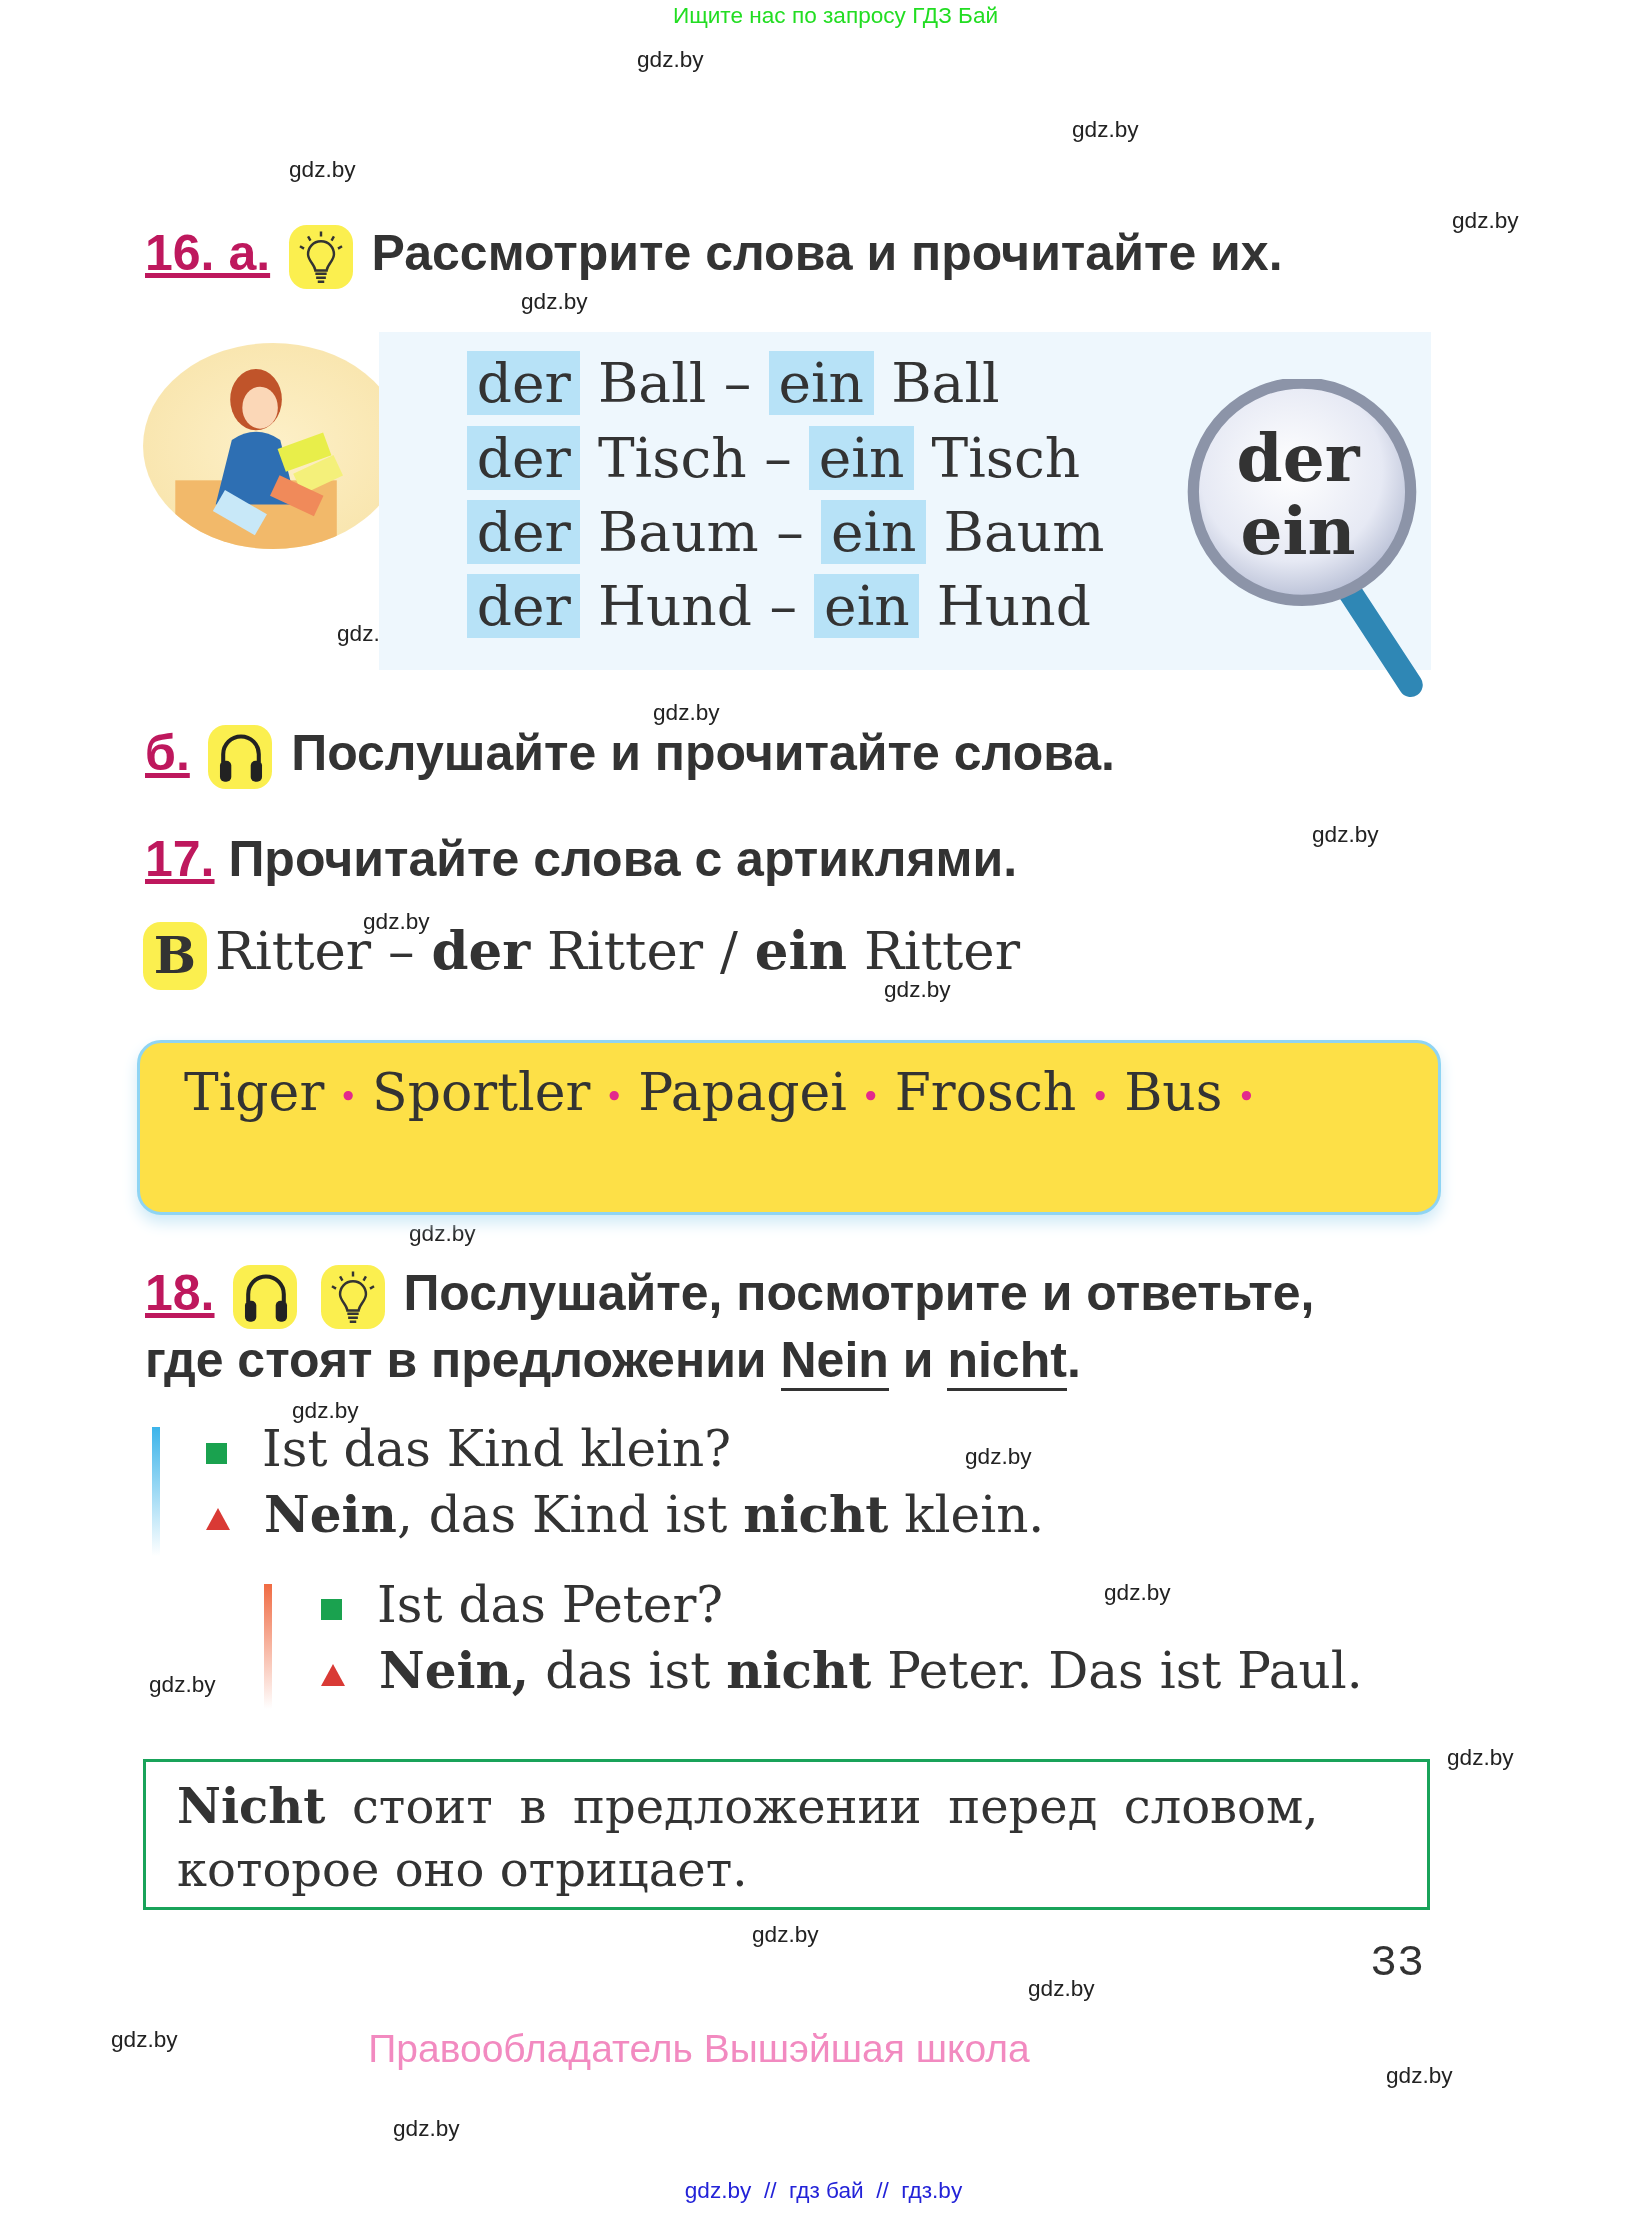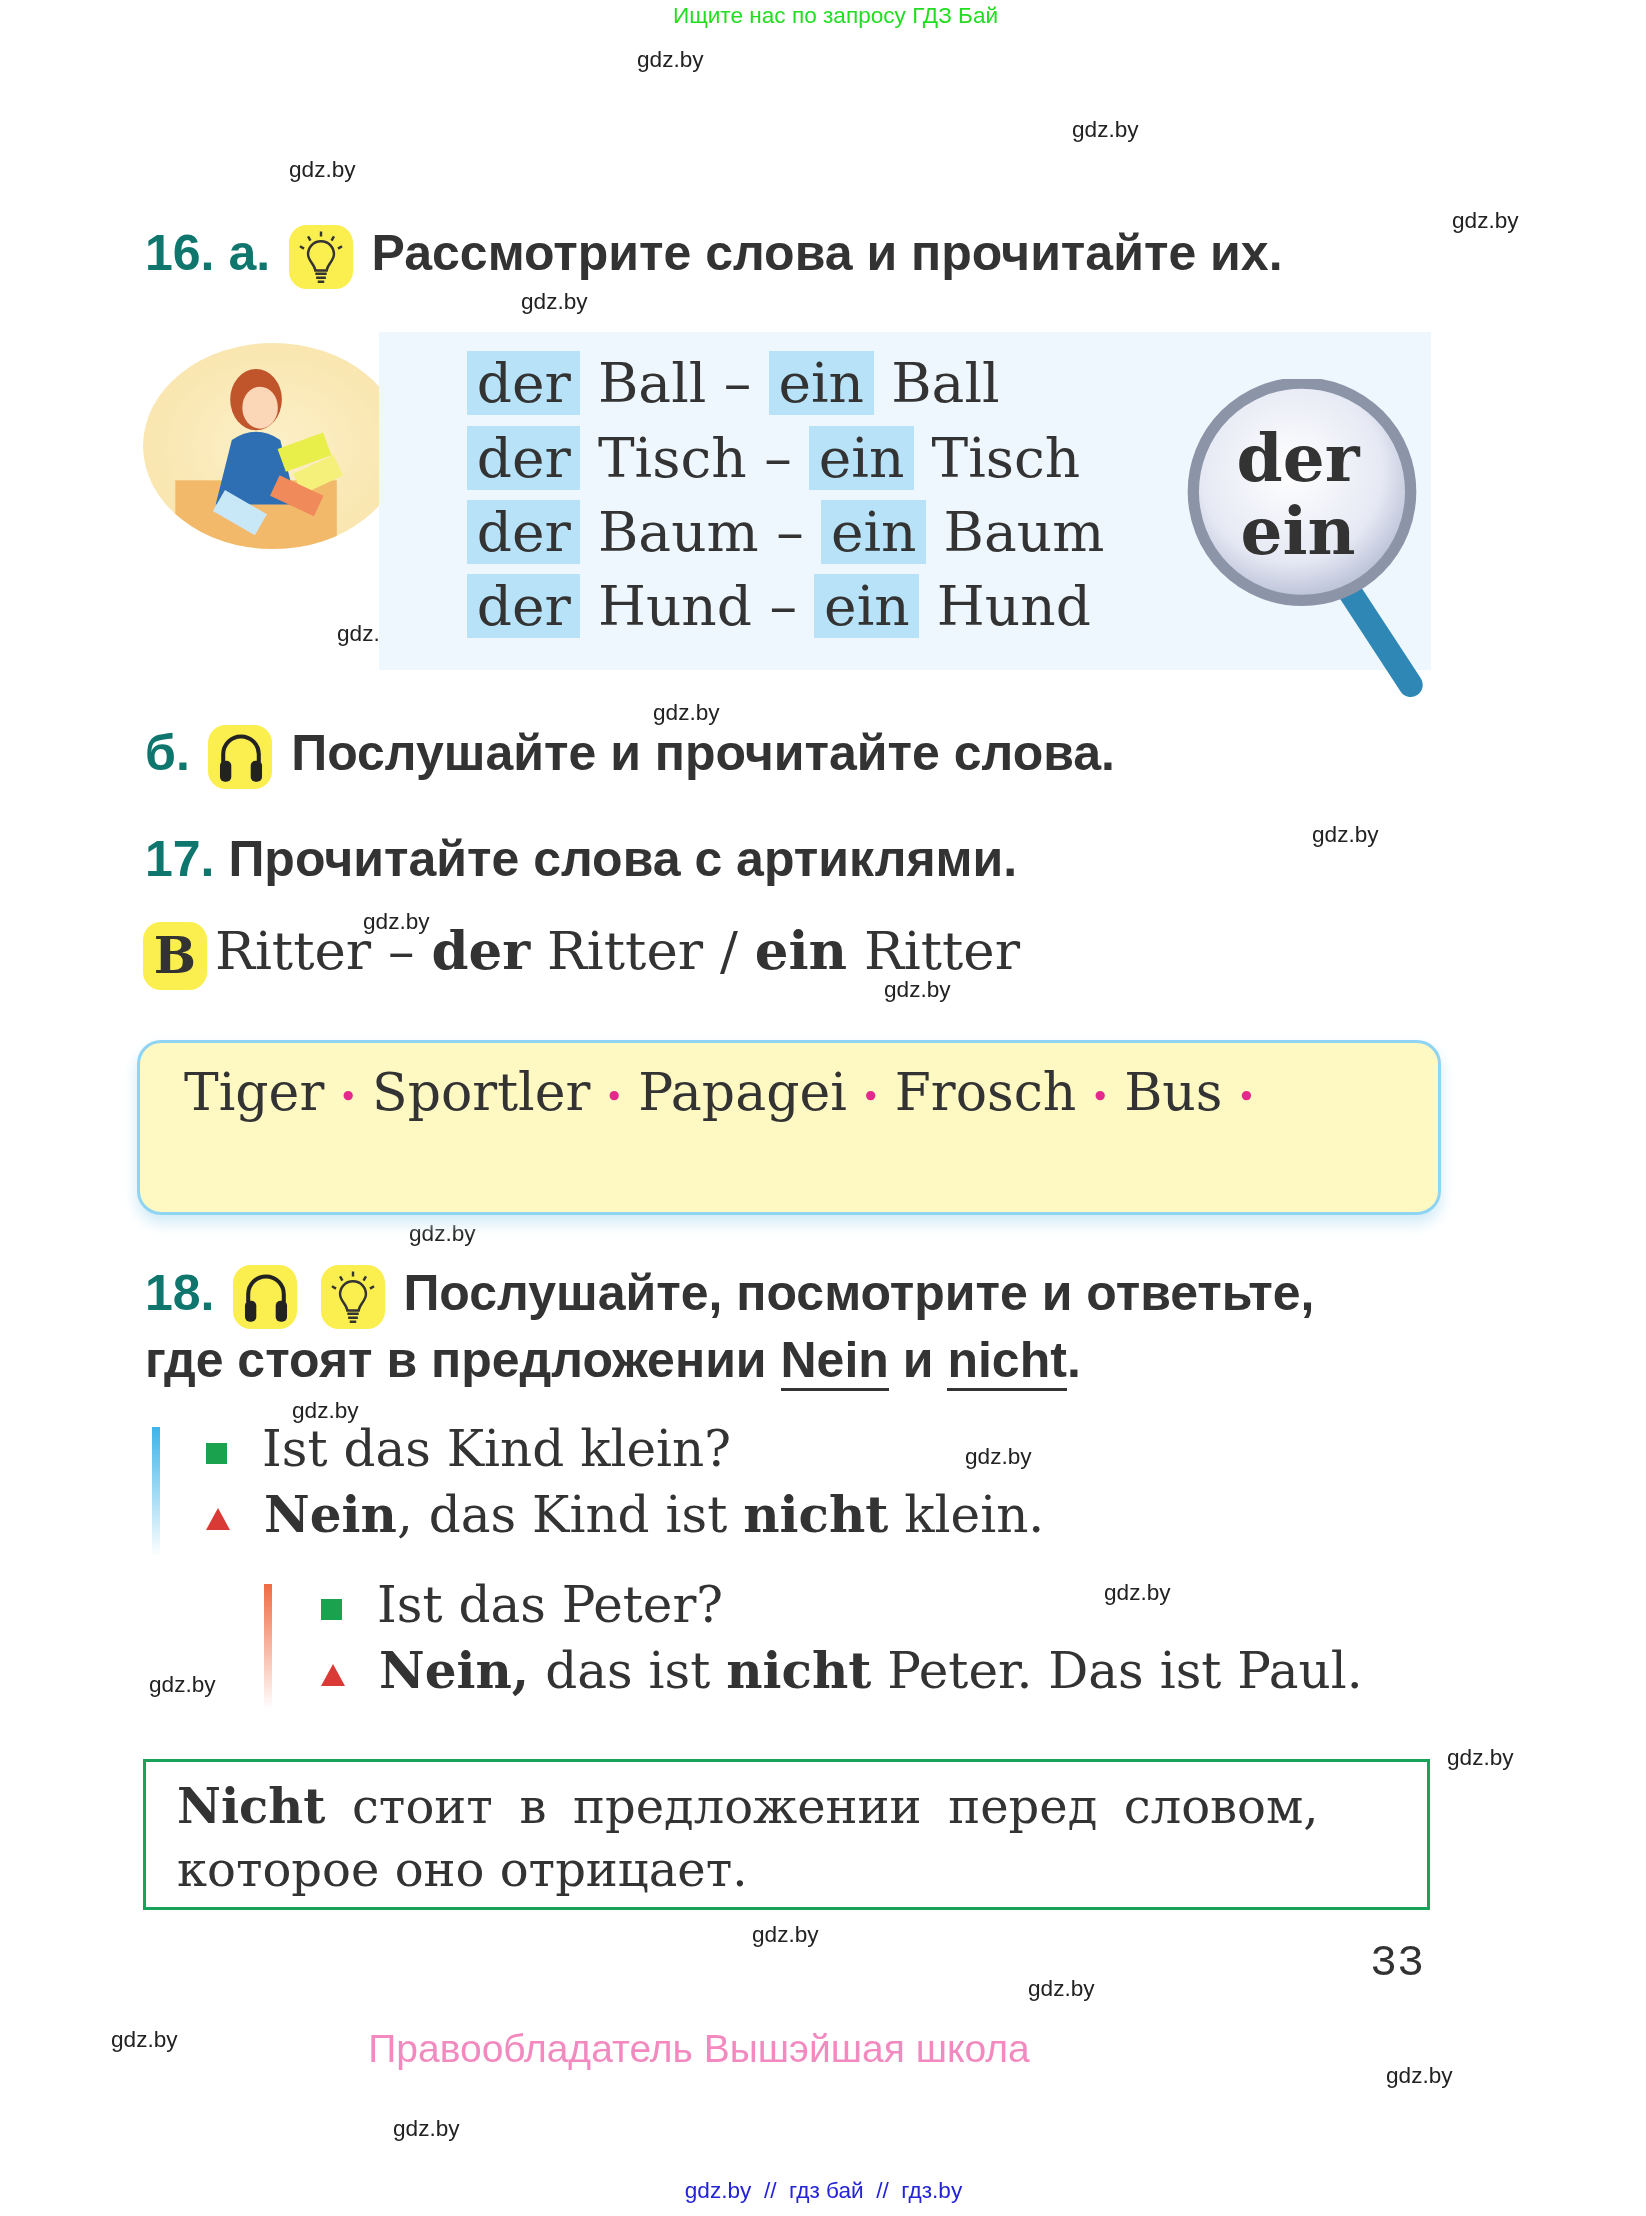--- a/index.html
+++ b/index.html
@@ -1,29 +1,29 @@
 <!DOCTYPE html>
 <html style="font-size:13px"><head>
 <meta charset="utf-8">
 <style>
   html,body{margin:0;padding:0;background:#fff;}
   body{width:1647px;height:2216px;position:relative;overflow:hidden;font-family:"Liberation Sans",sans-serif;color:#333;}
   .abs{position:absolute;}
   .wm{position:absolute;font-family:"Liberation Sans",sans-serif;font-size:22.6px;color:#222;}
   .top-banner{left:0;width:1647px;top:3.2px;text-align:center;color:#22dd22;font-size:22.6px;margin-left:12px;}
   .heading{font-family:"Liberation Sans",sans-serif;font-weight:bold;font-size:50px;color:#333;white-space:nowrap;}
-  .num{color:#0f766e;}
+  .num{color:#be185d;text-decoration:underline;}
   .badge{display:inline-block;width:64px;height:64px;background:#fbef4f;border-radius:17.7px;vertical-align:middle;position:relative;margin:0 4.8px;}
   .badge svg{position:absolute;left:6.4px;top:4.8px;}
   .serif{font-family:"Liberation Serif","DejaVu Serif",serif;}
   .art-box{left:379px;top:332px;width:1052px;height:338px;background:#eef7fd;}
   .row{position:absolute;left:467px;font-size:55px;font-family:"DejaVu Serif",serif;color:#333;white-space:nowrap;}
   .hl{background:#b7e2f7;padding:0 9.7px;}
   .teacher{left:143px;top:343px;width:260px;height:206px;border-radius:50%;background:radial-gradient(ellipse at center,#fdf0c8 0%,#f9e6b0 70%,#fff 100%);overflow:hidden;}
-  .wavy{left:137px;top:1040px;width:1298px;height:169px;border:3.2px solid #8fd4f3;border-radius:24px;box-shadow:0 8px 14.5px #cfeaf7;background:#fef9c3;}
+  .wavy{left:137px;top:1040px;width:1298px;height:169px;border:3.2px solid #8fd4f3;border-radius:24px;box-shadow:0 8px 14.5px #cfeaf7;background:#fde047;}
   .wordline{position:absolute;left:44px;font-family:"DejaVu Serif",serif;font-size:52px;color:#333;white-space:nowrap;}
   .dot{color:#e3298c;font-size:32px;vertical-align:middle;margin:0 14.5px;}
   .dialog{font-family:"DejaVu Serif",serif;font-size:50px;color:#333;white-space:nowrap;}
   .sq{display:inline-block;width:21px;height:21px;background:#1aa24f;margin-right:35px;vertical-align:middle;}
   .tri{display:inline-block;width:0;height:0;border-left:12px solid transparent;border-right:12px solid transparent;border-bottom:22.6px solid #d93a35;margin-right:34px;vertical-align:middle;}
   .rule-box{left:143px;top:1759px;width:1281px;height:145px;border:3.2px solid #19a35a;}
   .underline{border-bottom:3.2px solid #333;}
 </style>
 </head>
 <body>

